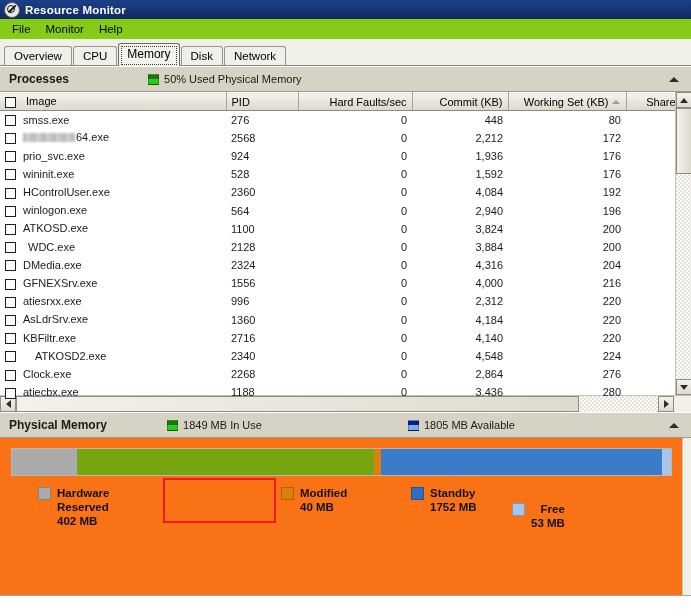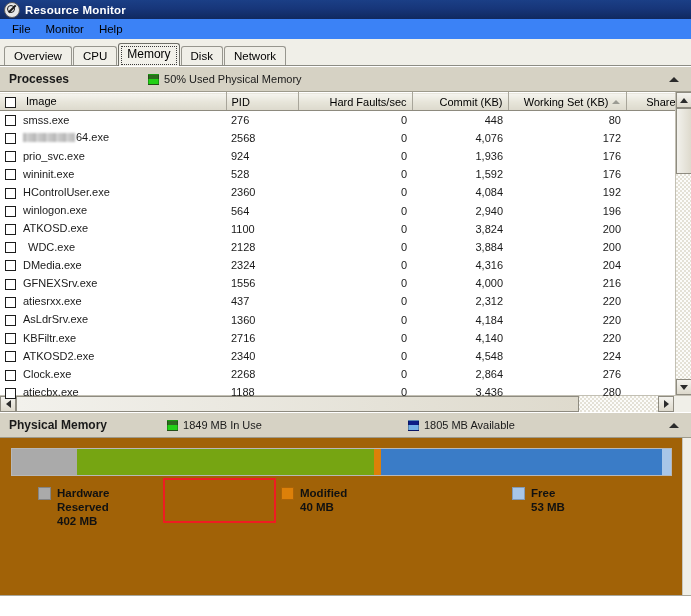--- a/index.html
+++ b/index.html
@@ -52,21 +52,21 @@
   .title-text {
     color: #ffffff;
     font-weight: bold;
     font-size: 11.5px;
     letter-spacing: .2px;
   }
 
   
   .menubar {
     height: 20px;
-    background: #3b82f6;
+    background: #84cc16;
     display: flex; align-items: center;
     padding-left: 6px;
     box-sizing: border-box;
   }
   .menu-item {
     padding: 2px 9px 2px 6px;
     font-size: 11.5px;
     color: #000;
     cursor: default;
   }
@@ -271,21 +271,21 @@
     height: 17px;
     background: #f0efe8;
     display: flex;
     align-items: stretch;
     border-top: 1px solid #c3c0b4;
     box-sizing: border-box;
   }
 
   
   .mem-body {
-    background: #a16207;
+    background: #f97316;
     position: relative;
     height: 158px;
     box-sizing: border-box;
   }
   .membar {
     position: absolute;
     left: 11px; top: 10px;
     width: 661px; height: 28px;
     display: flex;
     border: 1px solid #b8b8b8;
@@ -416,21 +416,21 @@
             <td class="l">276</td>
             <td class="r">0</td>
             <td class="r">448</td>
             <td class="r">80</td>
             <td></td>
           </tr>
           <tr>
             <td class="l"><span class="cb"></span><span style="margin-left: 7px;"><span class="redact"></span>64.exe</span></td>
             <td class="l">2568</td>
             <td class="r">0</td>
-            <td class="r">4,076</td>
+            <td class="r">2,212</td>
             <td class="r">172</td>
             <td></td>
           </tr>
           <tr>
             <td class="l"><span class="cb"></span><span style="margin-left: 7px;">prio_svc.exe</span></td>
             <td class="l">924</td>
             <td class="r">0</td>
             <td class="r">1,936</td>
             <td class="r">176</td>
             <td></td>
@@ -486,21 +486,21 @@
           <tr>
             <td class="l"><span class="cb"></span><span style="margin-left: 7px;">GFNEXSrv.exe</span></td>
             <td class="l">1556</td>
             <td class="r">0</td>
             <td class="r">4,000</td>
             <td class="r">216</td>
             <td></td>
           </tr>
           <tr>
             <td class="l"><span class="cb"></span><span style="margin-left: 7px;">atiesrxx.exe</span></td>
-            <td class="l">437</td>
+            <td class="l">996</td>
             <td class="r">0</td>
             <td class="r">2,312</td>
             <td class="r">220</td>
             <td></td>
           </tr>
           <tr>
             <td class="l"><span class="cb"></span><span style="margin-left: 7px;">AsLdrSrv.exe</span></td>
             <td class="l">1360</td>
             <td class="r">0</td>
             <td class="r">4,184</td>
@@ -509,21 +509,21 @@
           </tr>
           <tr>
             <td class="l"><span class="cb"></span><span style="margin-left: 7px;">KBFiltr.exe</span></td>
             <td class="l">2716</td>
             <td class="r">0</td>
             <td class="r">4,140</td>
             <td class="r">220</td>
             <td></td>
           </tr>
           <tr>
-            <td class="l"><span class="cb"></span><span style="margin-left: 7px;">ATKOSD2.exe</span></td>
+            <td class="l"><span class="cb"></span><span style="margin-left: 19px;">ATKOSD2.exe</span></td>
             <td class="l">2340</td>
             <td class="r">0</td>
             <td class="r">4,548</td>
             <td class="r">224</td>
             <td></td>
           </tr>
           <tr>
             <td class="l"><span class="cb"></span><span style="margin-left: 7px;">Clock.exe</span></td>
             <td class="l">2268</td>
             <td class="r">0</td>
@@ -606,21 +606,28 @@
           </span>
         </div>
         <div class="highlight-box" style="left: 163px; top: -4px; width: 113px; height: 45px; border-color: rgb(238, 28, 34);"></div>
         <div class="legend" style="left: 281px; top: 4px;">
           <span class="sw" style="background: rgb(221, 128, 9);"></span>
           <span class="txt">
             <div class="name">Modified</div>
             <div class="val">40 MB</div>
           </span>
         </div>
-        <div class="legend" style="left: 512px; top: 4px;">
+        <div class="legend" style="left: 411px; top: 4px;">
+          <span class="sw" style="background: rgb(44, 111, 194);"></span>
+          <span class="txt">
+            <div class="name">Standby</div>
+            <div class="val">1752 MB</div>
+          </span>
+        </div>
+        <div class="legend" style="left: 512px; top: 20px; text-align: right;">
           <span class="sw" style="background: rgb(168, 198, 232);"></span>
           <span class="txt">
             <div class="name">Free</div>
             <div class="val">53 MB</div>
           </span>
         </div>
       </div>
 
 
     <div class="rightedge"></div>

